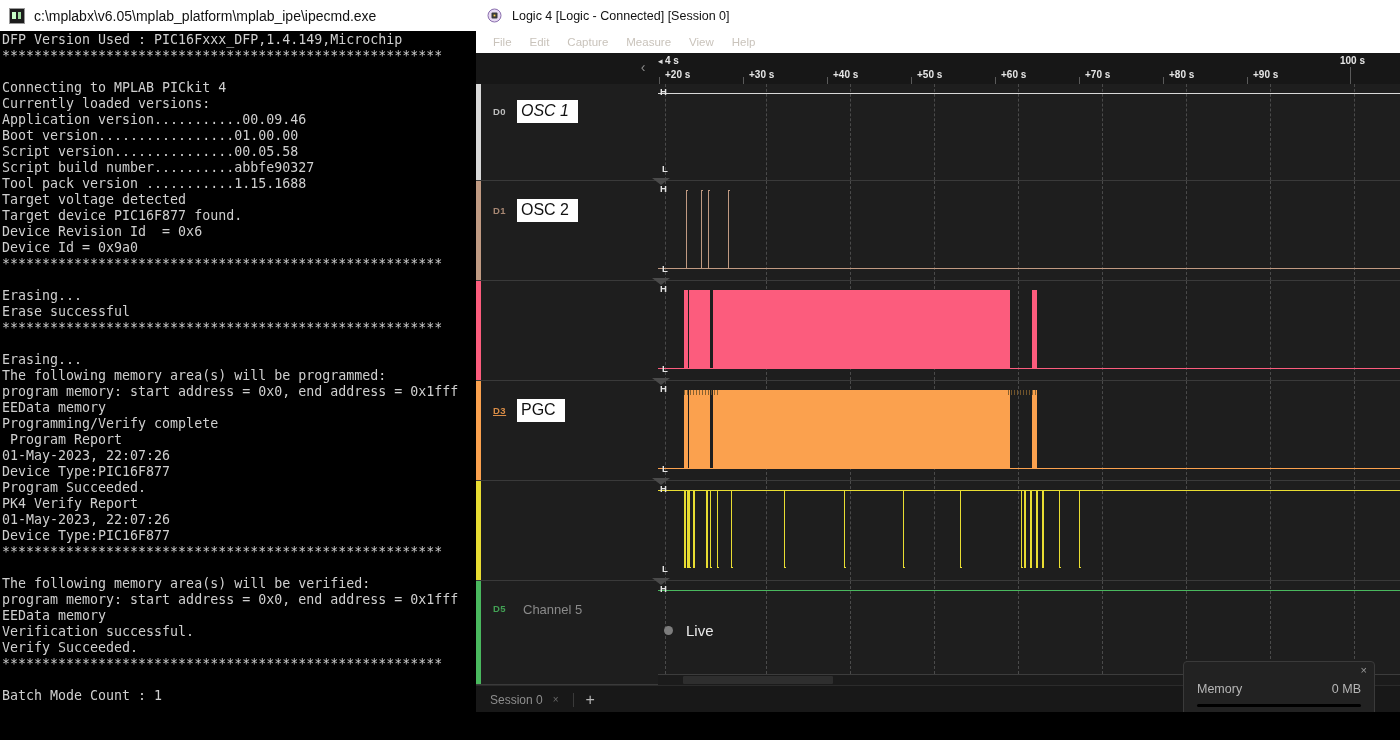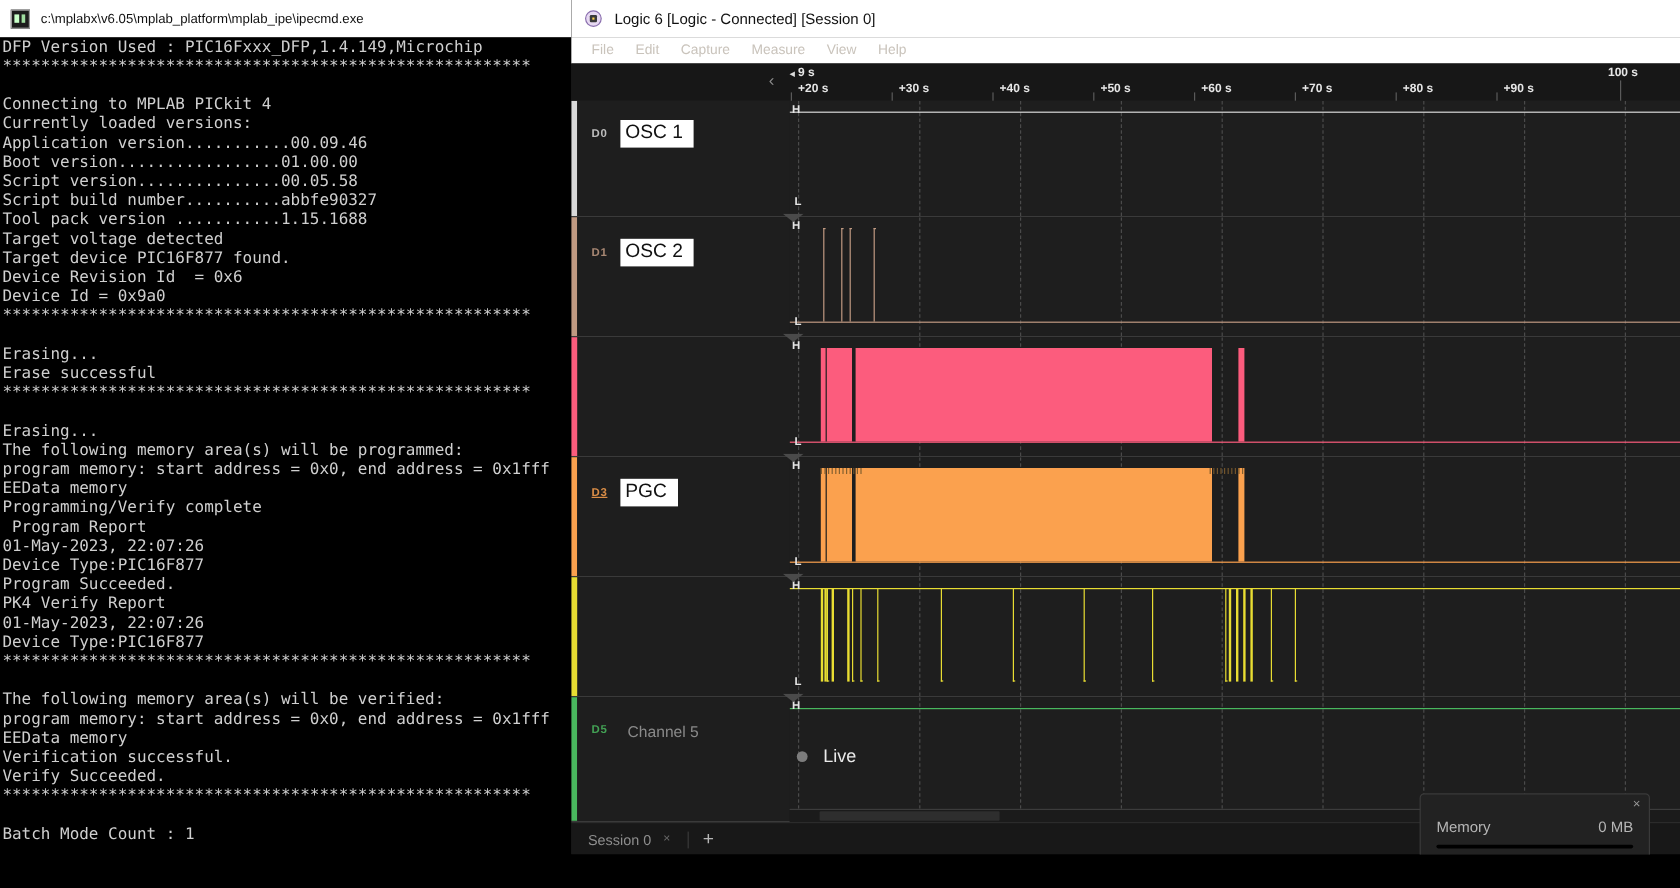--- a/index.html
+++ b/index.html
@@ -26,21 +26,21 @@
     background:#1c1c1c;border:1px solid #9a9a9a;
     position:relative;flex:none;
   }
   #console-titlebar .cmd-icon::before{
     content:"";position:absolute;left:2px;top:3px;width:4px;height:7px;background:#c8ffc8;
   }
   #console-titlebar .cmd-icon::after{
     content:"";position:absolute;left:8px;top:3px;width:3px;height:7px;background:#9fdc9f;
   }
   #console-title-text{
-    font-size:11px;color:#111;white-space:nowrap;
+    font-size:14px;color:#111;white-space:nowrap;
     font-family:"Liberation Sans", sans-serif;
   }
   #console-body{
     position:absolute;left:0;top:31px;width:476px;height:709px;
     background:#000;color:#cfcfcf;
     font-family:"DejaVu Sans Mono","Liberation Mono",monospace;
     font-size:13.3px;line-height:16px;
     white-space:pre;
     padding:1px 0 0 2px;
     box-sizing:border-box;
@@ -253,37 +253,37 @@
   <div id="logic-window">
 
     <div id="logic-titlebar">
       <span id="logic-app-icon">
         <svg width="15" height="15" viewBox="0 0 15 15">
           <circle cx="7.5" cy="7.5" r="6.5" fill="#e7d9f2" stroke="#8a6fae" stroke-width="1"></circle>
           <rect x="4.5" y="4.5" width="6" height="6" rx="1" fill="#3a3a3a"></rect>
           <rect x="6.6" y="6.6" width="1.8" height="1.8" fill="#ffd34d"></rect>
         </svg>
       </span>
-      <span id="logic-title-text">Logic 6 [Logic - Connected] [Session 0]</span>
+      <span id="logic-title-text">Logic 4 [Logic - Connected] [Session 0]</span>
     </div>
 
     <div id="logic-menubar">
         <div class="mi">File</div>
         <div class="mi">Edit</div>
         <div class="mi">Capture</div>
         <div class="mi">Measure</div>
         <div class="mi">View</div>
         <div class="mi">Help</div>
       </div>
 
     <div id="logic-graph">
       <div id="timeline-ruler">
         <div id="ruler-collapse">‹</div>
       <div class="zero-caret" style="left: 182px; top: 4px;">◂</div>
-          <div class="tick-label" style="left: 189px; top: 2px;">9 s</div>
+          <div class="tick-label" style="left: 189px; top: 2px;">4 s</div>
           <div class="tick-label" style="left: 189px; top: 16px;">+20 s</div>
           <div class="tick-line" style="left: 183px;"></div>
           <div class="tick-label" style="left: 273px; top: 16px;">+30 s</div>
           <div class="tick-line" style="left: 267px;"></div>
           <div class="tick-label" style="left: 357px; top: 16px;">+40 s</div>
           <div class="tick-line" style="left: 351px;"></div>
           <div class="tick-label" style="left: 441px; top: 16px;">+50 s</div>
           <div class="tick-line" style="left: 435px;"></div>
           <div class="tick-label" style="left: 525px; top: 16px;">+60 s</div>
           <div class="tick-line" style="left: 519px;"></div>
@@ -294,21 +294,21 @@
           <div class="tick-label" style="left: 777px; top: 16px;">+90 s</div>
           <div class="tick-line" style="left: 771px;"></div>
           <div class="tick-label" style="left: 864px; top: 2px; text-align: center;">100 s</div>
           <div class="tick-line" style="left: 874px; top: 14px; height: 17px;"></div>
         </div>
       <div id="channels-pane">
           <div class="channel" style="top: 0px; height: 97px;">
             <div class="ch-colorbar" style="background: rgb(217, 217, 217);"></div>
             <div class="ch-label-zone">
               <div class="ch-dnum" style="top: 22px; color: rgb(217, 217, 217); opacity: 0.85;">D0</div>
-              <div class="ch-name" style="top: 16px;">OSC 1</div>
+              <div class="ch-name" style="top: 16px; font-style: italic;">OSC 1</div>
             </div>
             <div class="ch-wave">
               <div class="gridline" style="left: 7px;"></div>
               <div class="gridline" style="left: 108px;"></div>
               <div class="gridline" style="left: 192px;"></div>
               <div class="gridline" style="left: 276px;"></div>
               <div class="gridline" style="left: 360px;"></div>
               <div class="gridline" style="left: 444px;"></div>
               <div class="gridline" style="left: 528px;"></div>
               <div class="gridline" style="left: 612px;"></div>

